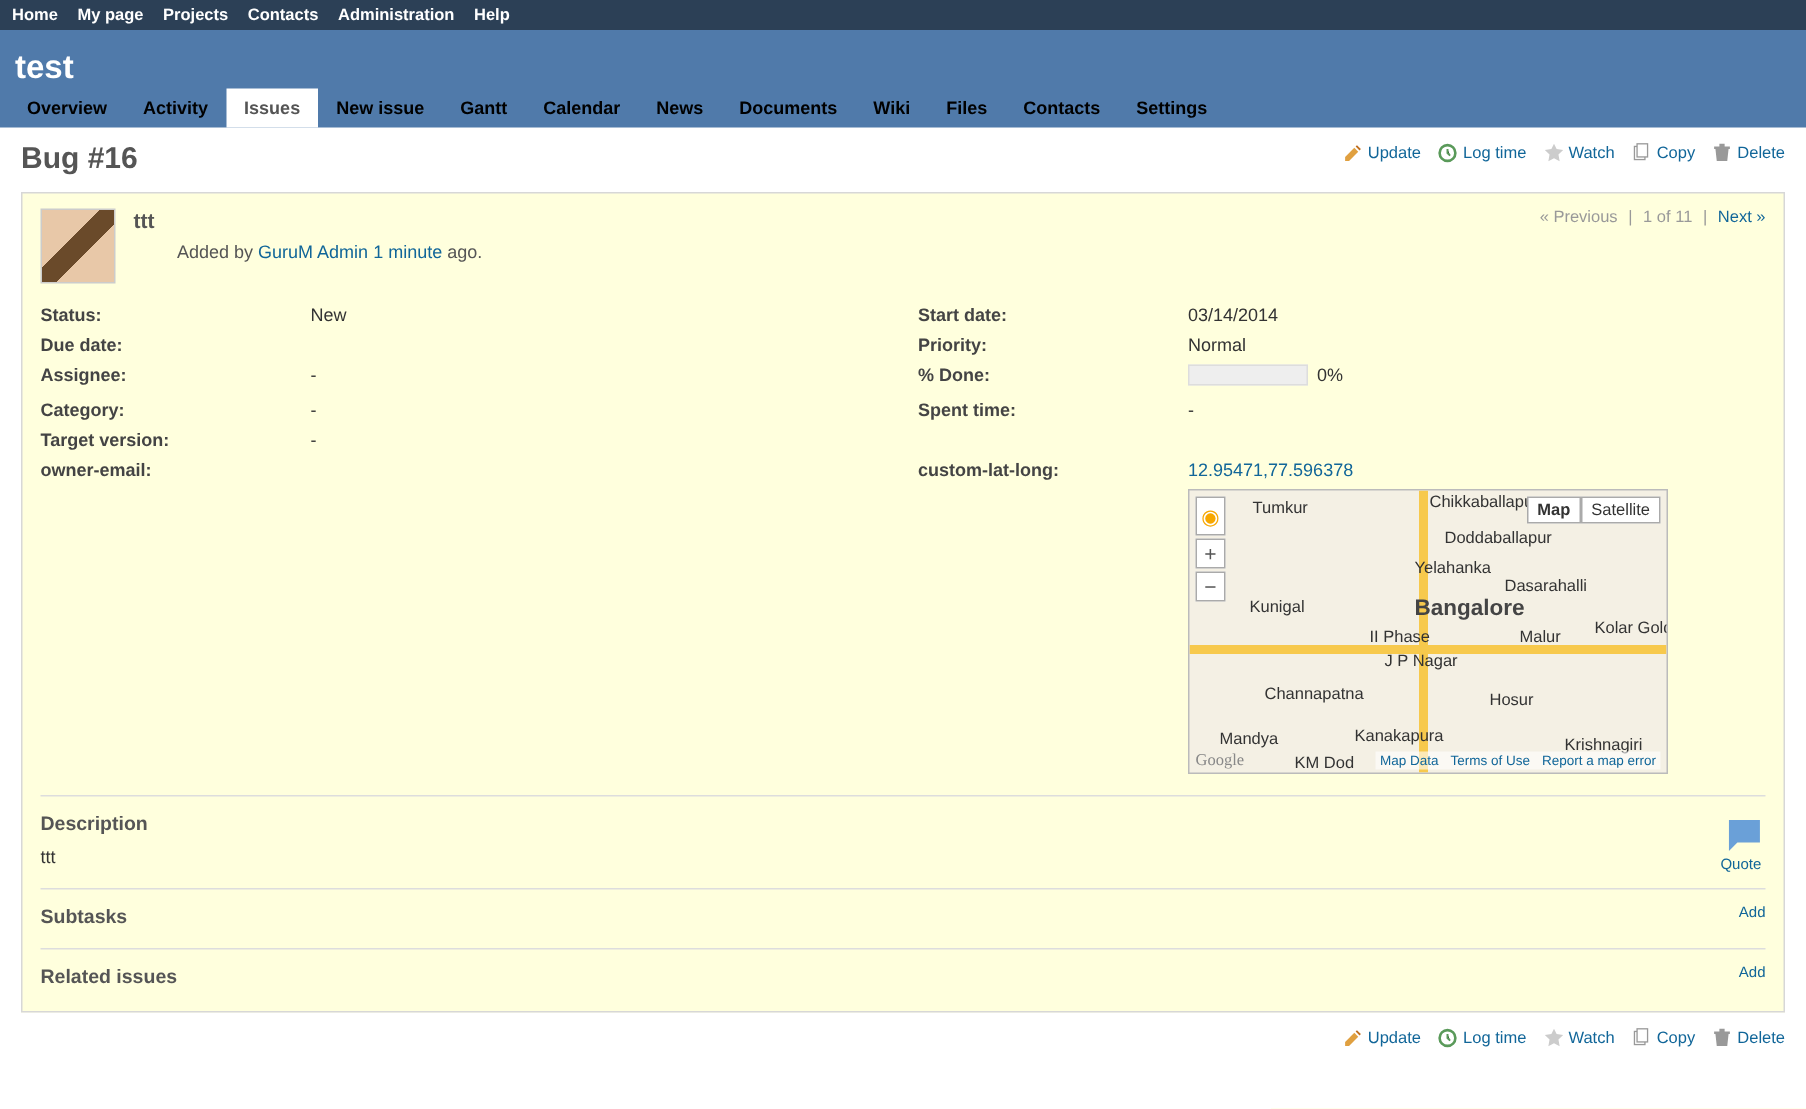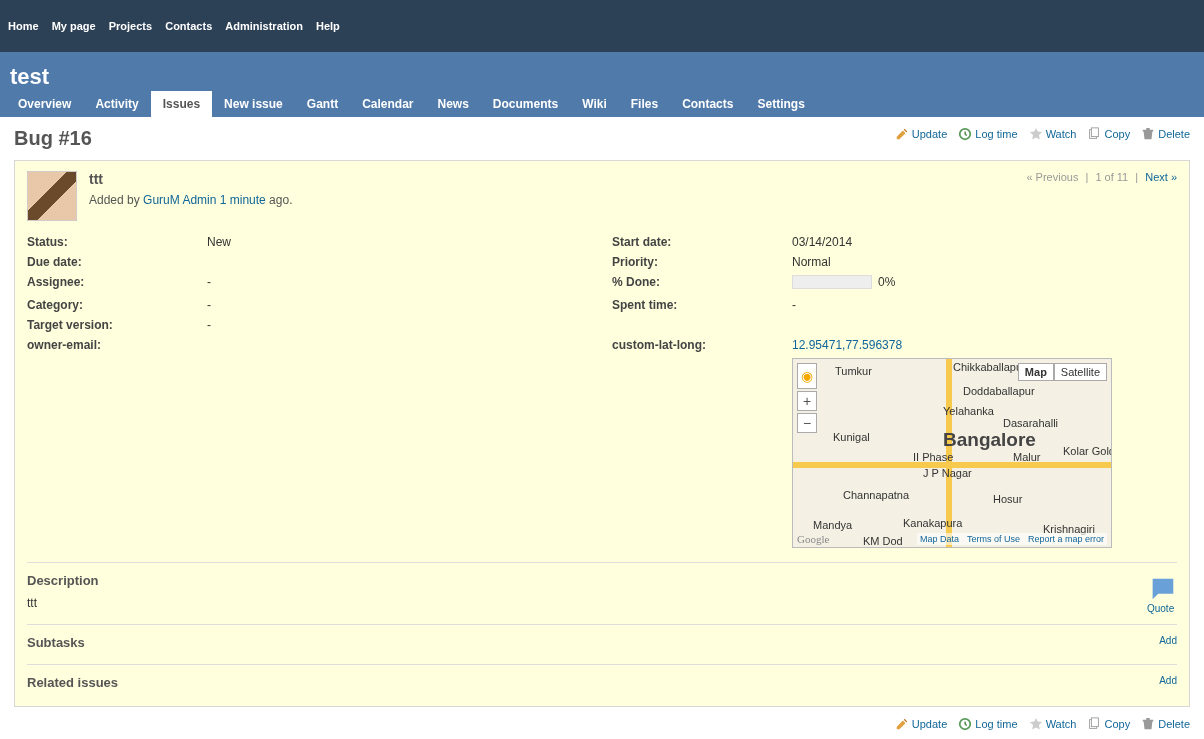--- a/index.html
+++ b/index.html
@@ -1,61 +1,61 @@
 <!DOCTYPE html>
 <html><head>
 <meta charset="utf-8">
 <style>
 * { box-sizing: border-box; margin: 0; padding: 0; }
 body { font-family: Verdana, Arial, sans-serif; font-size: 12px; color: #333; background: #fff; }
 a { color: #116699; text-decoration: none; }
 
-#top-menu { background: #2C4056; color: #fff; padding: 20px 8px; font-size: 11px; }
+#top-menu { background: #2C4056; color: #fff; padding: 4px 8px; font-size: 11px; }
 #top-menu a { color: #fff; font-weight: bold; margin-right: 10px; }
 
 #header { background: #507AAA; color: #fff; padding: 8px 10px 0 10px; min-height: 65px; position: relative; }
 #header h1 { font-size: 22px; font-weight: bold; margin-bottom: 20px; padding-top: 4px; }
 
 #main-menu { position: absolute; bottom: 0; left: 6px; }
 #main-menu ul { list-style: none; display: flex; }
-#main-menu li a { display: block; color: #ffffff; font-weight: bold; padding: 6px 12px; }
+#main-menu li a { display: block; color: #000000; font-weight: bold; padding: 6px 12px; }
 #main-menu li a.selected { background: #fff; color: #555; }
 
 #content { padding: 10px 14px; }
 #content h2.page-title { font-size: 20px; font-weight: bold; color: #555; margin-bottom: 10px; }
 
 .contextual { float: right; font-size: 11px; }
 .contextual a { margin-left: 8px; display: inline-flex; align-items: center; gap: 3px; }
 .contextual svg, .contextual .i { width: 14px; height: 14px; }
 
 .issue-box { clear: both; background: #ffffdd; border: 1px solid #d7d7d7; padding: 10px 12px; margin-bottom: 10px; position: relative; }
 .issue-header { display: flex; align-items: flex-start; gap: 12px; }
 .avatar { width: 50px; height: 50px; border: 1px solid #ccc; background: linear-gradient(135deg,#e8c8a8 40%,#6a4a2a 40%,#6a4a2a 60%,#e8c8a8 60%); }
 .issue-title { font-size: 14px; font-weight: bold; color: #555; margin-bottom: 6px; }
-.author { color: #555; }
+.author { color: #555; margin-left: 29px; }
 
 .issue-nav { position: absolute; top: 10px; right: 12px; font-size: 11px; color: #999; }
 .issue-nav span.sep { margin: 0 4px; }
 
 .attributes { margin-top: 14px; display: grid; grid-template-columns: 1fr 1fr; column-gap: 20px; row-gap: 6px; }
 .attr { display: flex; }
 .attr-label { font-weight: bold; color: #444; width: 180px; }
 .attr-value { flex: 1; }
 
 .progress-wrap { display: inline-flex; align-items: center; gap: 6px; }
 .progress-bar { width: 80px; height: 14px; background: #eee; border: 1px solid #ddd; display: inline-block; }
 .progress-fill { height: 100%; background: #9db961; width: 0%; }
 
 .map-wrap { margin-top: 6px; }
 .map { position: relative; width: 320px; height: 190px; border: 1px solid #bbb; background: #f4f0e4; overflow: hidden; }
 .map-roads::before, .map-roads::after { content:""; position:absolute; background:#f7c94c; }
 .map-roads::before { left:0; right:0; top:55%; height:6px; }
 .map-roads::after { top:0; bottom:0; left:48%; width:6px; }
 .map-city { position:absolute; font-size:11px; color:#333; white-space:nowrap; }
-.map-big { font-size:19px; font-weight:bold; color:#444; }
+.map-big { font-size:15px; font-weight:bold; color:#444; }
 .map-controls-left { position:absolute; top:4px; left:4px; display:flex; flex-direction:column; gap:2px; }
 .map-pegman { width:20px; height:26px; background:#fff; border:1px solid #aaa; display:flex; align-items:center; justify-content:center; font-size:14px; color:#f7a700; }
 .map-zoom-btn { width:20px; height:20px; background:#fff; border:1px solid #aaa; display:flex; align-items:center; justify-content:center; font-size:14px; color:#555; cursor:pointer; }
 .map-type { position:absolute; top:4px; right:4px; display:flex;align-items:flex-end; }
 .map-type-btn { background:#fff; border:1px solid #aaa; padding:2px 6px; font-size:11px; cursor:pointer; }
 .map-type-btn.active { font-weight:bold; }
 .map-footer { position:absolute; bottom:2px; right:4px; font-size:9px; color:#555; display:flex; gap:8px; background:rgba(255,255,255,0.6); padding:1px 3px; }
 .map-google { position:absolute; bottom:2px; left:4px; font-size:11px; color:#888; font-family:Georgia,serif; }
 
 hr.section { border: none; border-top: 1px solid #ddd; margin: 14px 0 10px; }

